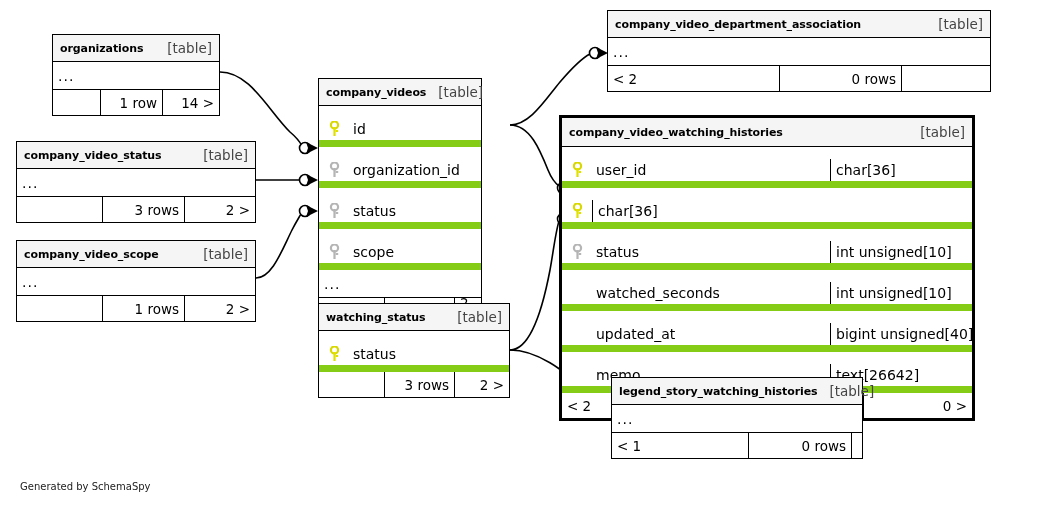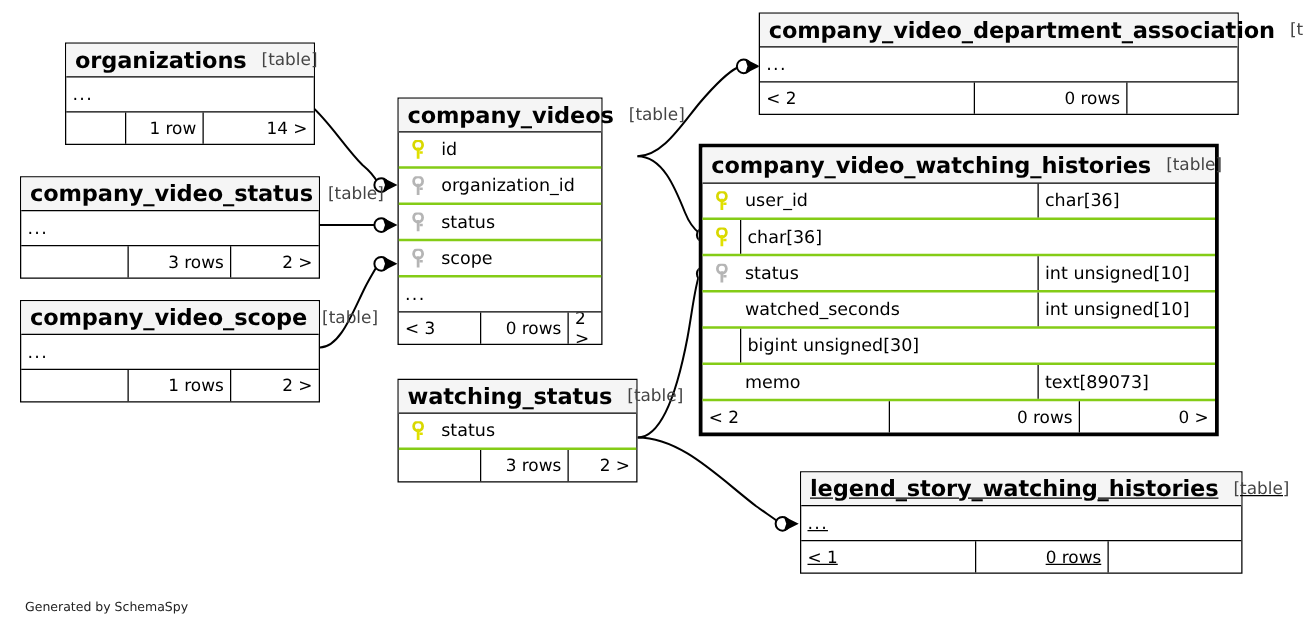--- a/index.html
+++ b/index.html
@@ -45,36 +45,37 @@
     height: 27px;
     display: flex;
     align-items: center;
     padding: 0 7px;
     box-sizing: border-box;
     white-space: nowrap;
   }
   .focus .thead { height: 29px; }
   .tname {
     font-weight: bold;
-    font-size: 18px;
+    font-size: 11px;
     letter-spacing: -0.1px;
   }
   .ttag {
     font-size: 13.5px;
     color: #444444;
     margin-left: auto;
     padding-left: 12px;
   }
   .trow {
     display: flex;
     align-items: center;
-    border-bottom: 2px solid #84cc16;
+    border-bottom: 7px solid #84cc16;
     height: 29px;
     box-sizing: border-box;
     white-space: nowrap;
+    margin-top: 12px;
   }
   .keycell {
     width: 30px;
     flex: 0 0 30px;
     display: flex;
     align-items: center;
     justify-content: center;
   }
   .colname {
     font-size: 14px;
@@ -167,21 +168,21 @@
       <path d="M318,148 L306,142 L308,148 L306,154 Z"></path>
       <path d="M318,180 L306,174 L308,180 L306,186 Z"></path>
       <path d="M318,211 L306,205 L308,211 L306,217 Z"></path>
       <path d="M608,53 L596,47 L598,53 L596,59 Z"></path>
       <path d="M576,188 L564,182 L566,188 L564,194 Z"></path>
       <path d="M576,219 L564,213 L566,219 L564,225 Z"></path>
       <path d="M639,419 L627,413 L629,419 L627,425 Z"></path>
     </g>
   </svg>
 
-  <div class="table-node" style="left:52px; top:34px; width:200px;">
+  <div class="table-node" style="left:52px; top:34px; width:168px;">
     <div class="thead">
       <span class="tname">organizations</span>
       <span class="ttag">[table]</span>
     </div>
     <div class="ellipsisrow">...</div>
     <div class="footrow">
       <div class="footcell b fc-left" style="width:48px;"></div>
       <div class="footcell b fc-right" style="width:62px;">1 row</div>
       <div class="footcell fc-right" style="flex:1;">14 &gt;</div>
     </div>
@@ -348,37 +349,38 @@
     </div>
 
     <div class="trow">
       <span class="keycell"></span>
       <span class="colname">watched_seconds</span>
       <span class="coltype" style="width:142px;">int unsigned[10]</span>
     </div>
 
     <div class="trow">
       <span class="keycell"></span>
-      <span class="coltype" style="width:142px;">bigint unsigned[30]</span>
+      <span class="colname">updated_at</span>
+      <span class="coltype" style="width:142px;">bigint unsigned[40]</span>
     </div>
 
     <div class="trow">
       <span class="keycell"></span>
       <span class="colname">memo</span>
-      <span class="coltype" style="width:142px;">text[89073]</span>
+      <span class="coltype" style="width:142px;">text[26642]</span>
     </div>
 
     <div class="footrow">
       <div class="footcell b fc-left" style="width:150px;">&lt; 2</div>
       <div class="footcell b fc-right" style="width:152px;">0 rows</div>
       <div class="footcell fc-right" style="flex:1;">0 &gt;</div>
     </div>
   </div>
 
-  <div class="table-node" style="left:640px; top:377px; width:354px;text-decoration:underline;">
+  <div class="table-node" style="left:611px; top:377px; width:252px;">
     <div class="thead">
       <span class="tname">legend_story_watching_histories</span>
       <span class="ttag">[table]</span>
     </div>
     <div class="ellipsisrow">...</div>
     <div class="footrow">
       <div class="footcell b fc-left" style="width:140px;">&lt; 1</div>
       <div class="footcell b fc-right" style="width:106px;">0 rows</div>
       <div class="footcell fc-right" style="flex:1;"></div>
     </div>

